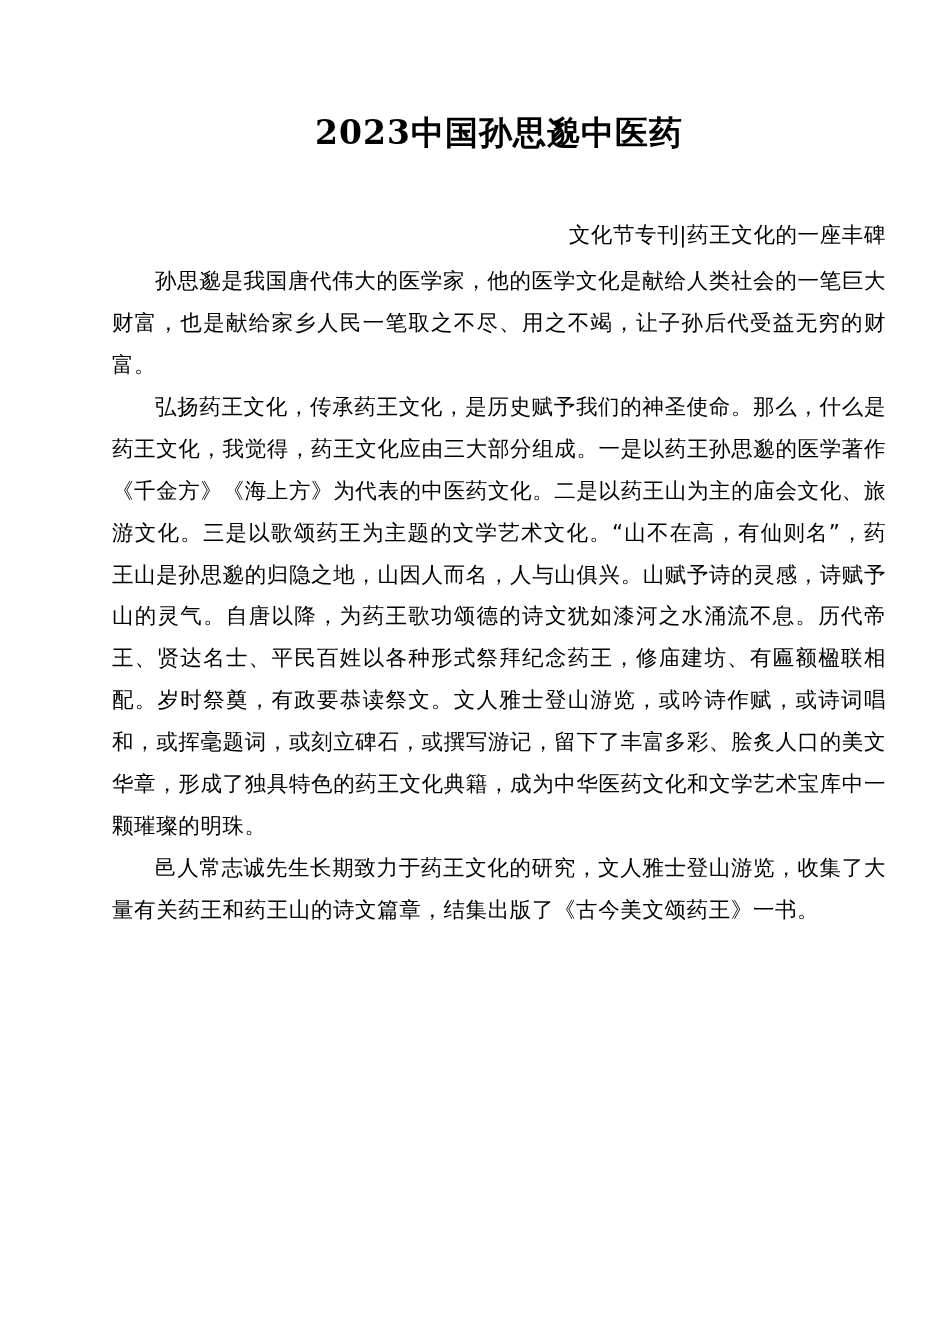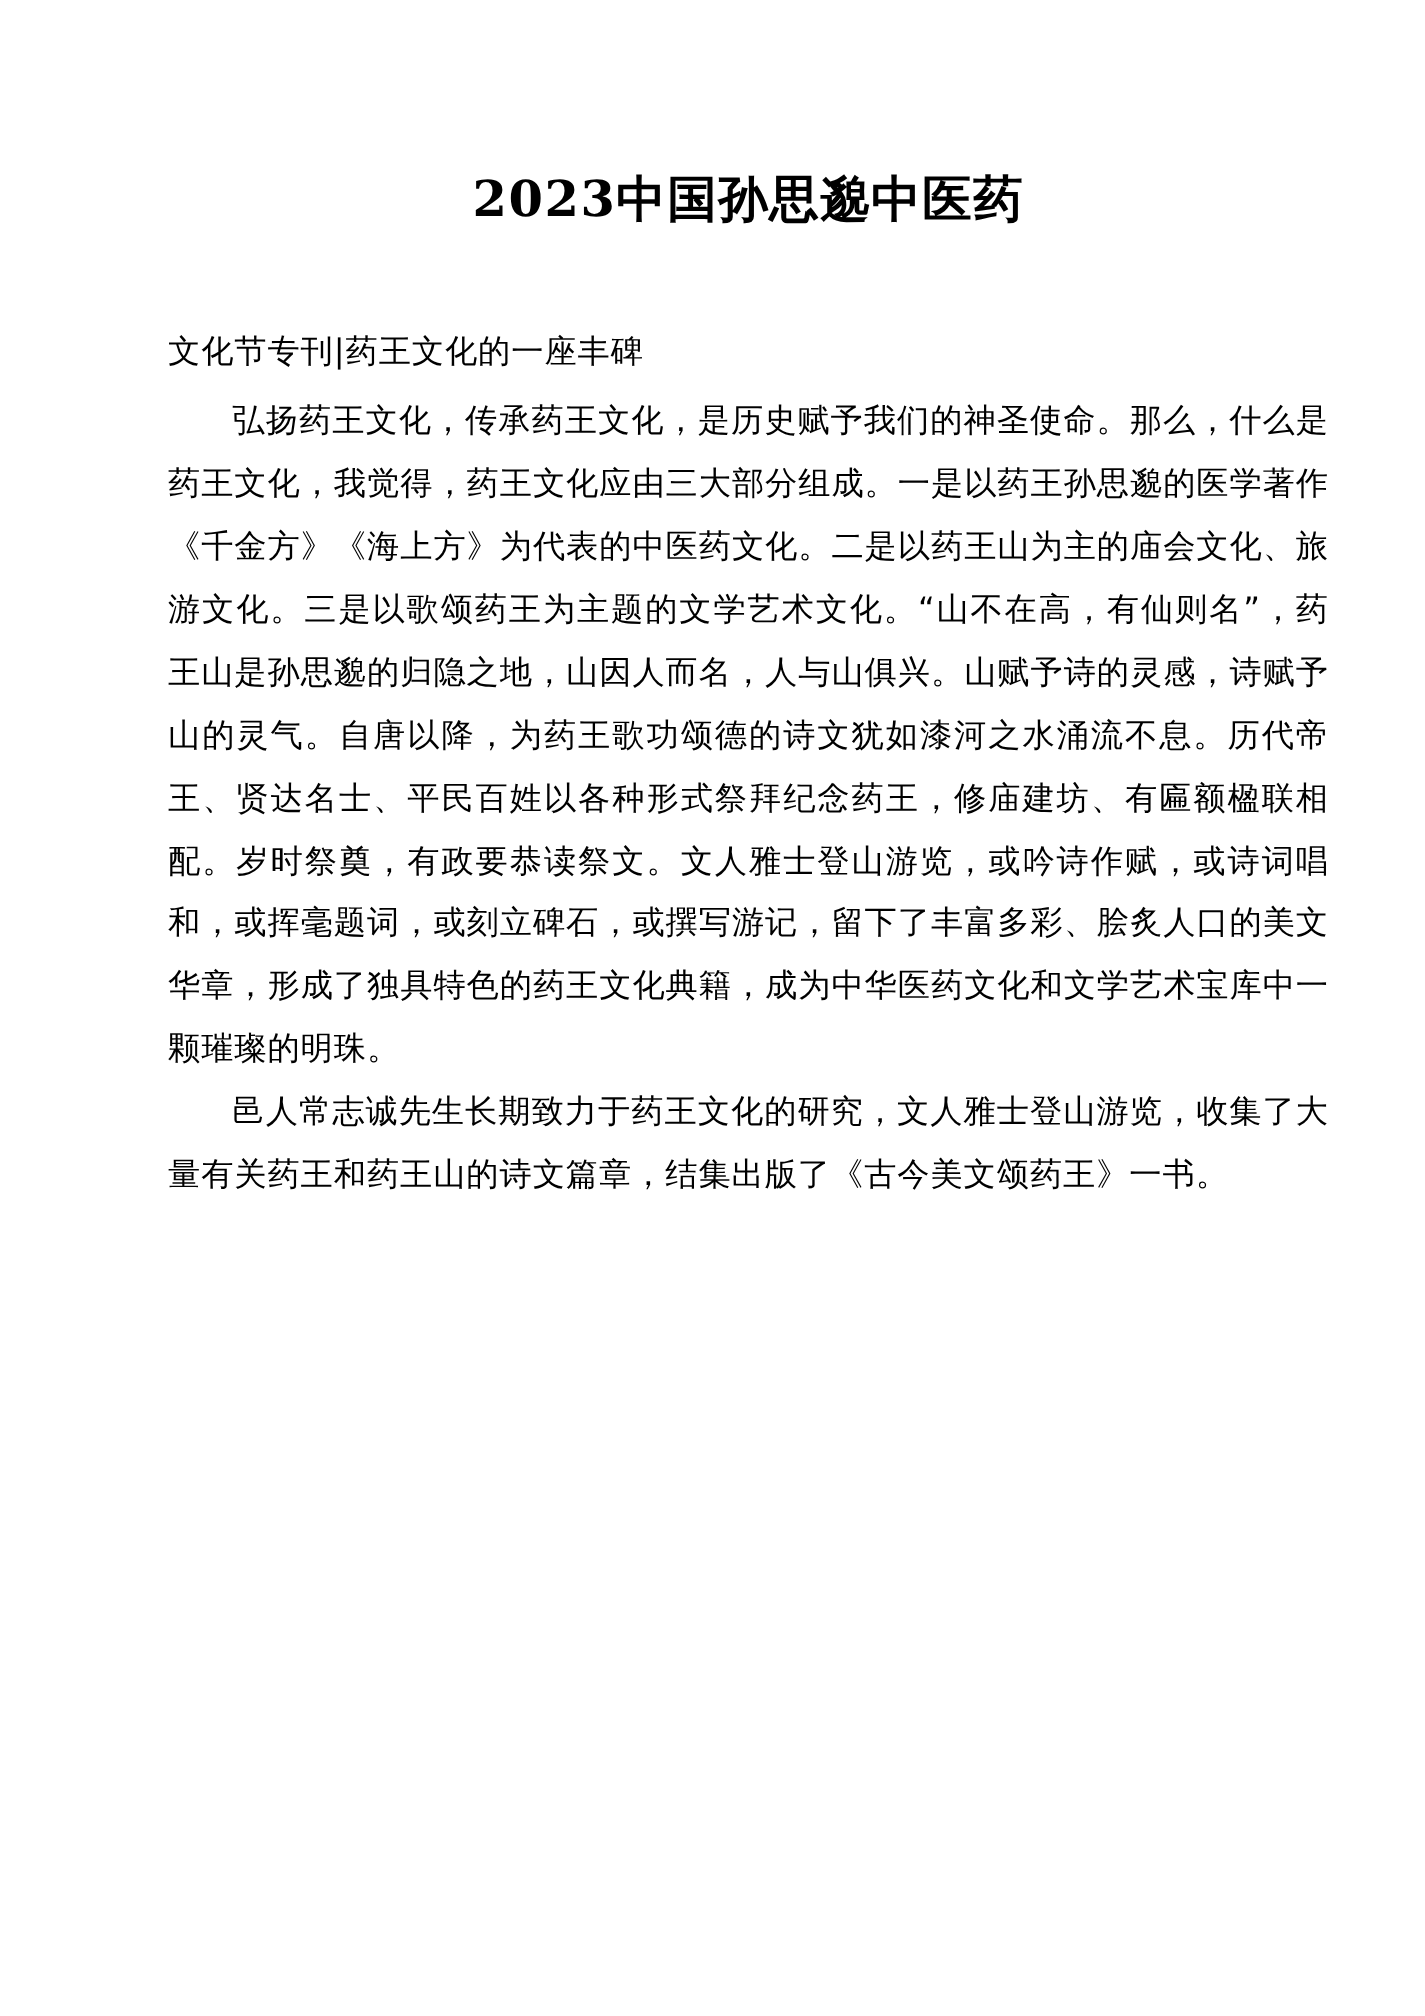--- a/index.html
+++ b/index.html
@@ -30,33 +30,35 @@
     margin: 0 0 58px 0;
     font-family: "DejaVu Serif", "Liberation Serif", serif;
   }
   .subtitle {
     font-size: 21.5px;
     line-height: 1.95;
     margin: 0 0 4px 0;
     text-indent: 0;
     letter-spacing: 0.6px;
     font-family: "DejaVu Sans", "Liberation Sans", sans-serif;
+    text-align: right;
   }
   p.body-para {
     font-size: 21.5px;
     line-height: 1.95;
     margin: 0;
     text-indent: 2em;
     text-align: justify;
     text-justify: inter-ideograph;
     letter-spacing: 0.6px;
     font-family: "DejaVu Sans", "Liberation Sans", sans-serif;
   }
 </style>
 </head>
 <body>
 
 <div class="page">
   <h1 class="doc-title">2023中国孙思邈中医药</h1>
   <div class="subtitle">文化节专刊|药王文化的一座丰碑</div>
+  <p class="body-para">孙思邈是我国唐代伟大的医学家，他的医学文化是献给人类社会的一笔巨大财富，也是献给家乡人民一笔取之不尽、用之不竭，让子孙后代受益无穷的财富。</p>
   <p class="body-para">弘扬药王文化，传承药王文化，是历史赋予我们的神圣使命。那么，什么是药王文化，我觉得，药王文化应由三大部分组成。一是以药王孙思邈的医学著作《千金方》《海上方》为代表的中医药文化。二是以药王山为主的庙会文化、旅游文化。三是以歌颂药王为主题的文学艺术文化。“山不在高，有仙则名”，药王山是孙思邈的归隐之地，山因人而名，人与山俱兴。山赋予诗的灵感，诗赋予山的灵气。自唐以降，为药王歌功颂德的诗文犹如漆河之水涌流不息。历代帝王、贤达名士、平民百姓以各种形式祭拜纪念药王，修庙建坊、有匾额楹联相配。岁时祭奠，有政要恭读祭文。文人雅士登山游览，或吟诗作赋，或诗词唱和，或挥毫题词，或刻立碑石，或撰写游记，留下了丰富多彩、脍炙人口的美文华章，形成了独具特色的药王文化典籍，成为中华医药文化和文学艺术宝库中一颗璀璨的明珠。</p>
   <p class="body-para">邑人常志诚先生长期致力于药王文化的研究，文人雅士登山游览，收集了大量有关药王和药王山的诗文篇章，结集出版了《古今美文颂药王》一书。</p>
 </div>
 
 </body></html>

